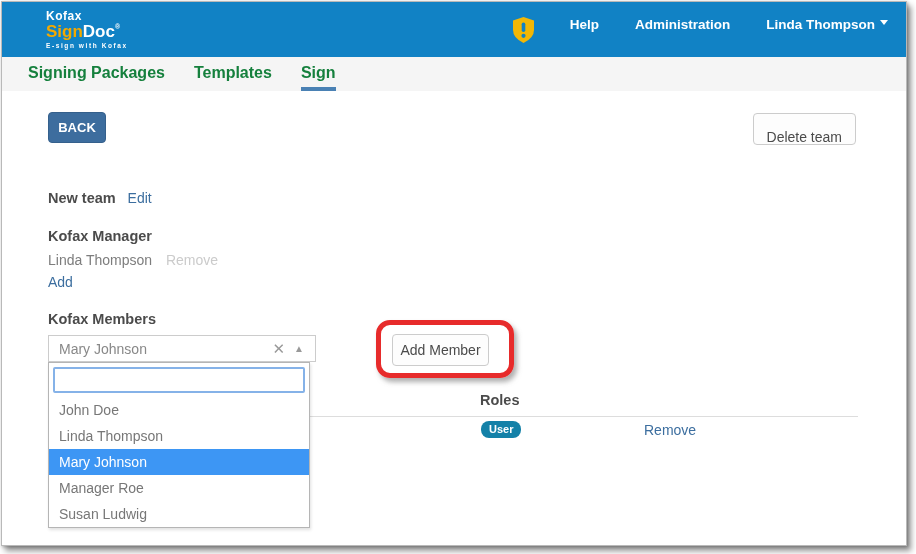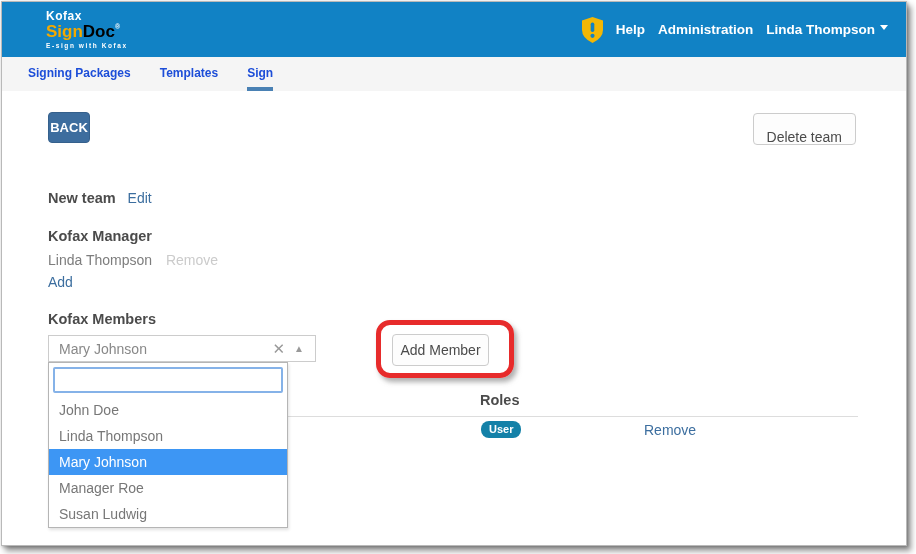--- a/index.html
+++ b/index.html
@@ -9,39 +9,39 @@
             background:#fff; border:1px solid #b9b9b9;
             box-shadow:4px 5px 6px rgba(0,0,0,0.42), 1px 1px 3px rgba(0,0,0,0.25); }
 
   
   .topbar { position:absolute; left:0; top:0; width:100%; height:55px;
             background:#1182c5; display:flex; align-items:center; }
   .logo { margin-left:44px; line-height:1; cursor:pointer; }
   .logo-line1 { color:#fff; font-weight:bold; font-size:12px; letter-spacing:0.5px; }
   .logo-line2 { font-size:17px; font-weight:bold; margin-top:1px; }
   .logo-sign { color:#f3a900; }
-  .logo-doc { color:#000000; }
+  .logo-doc { color:#ffffff; }
   .logo-reg { color:#fff; font-size:7px; vertical-align:top; }
   .logo-tagline { color:#fff; font-size:6.5px; letter-spacing:1.6px; margin-top:3px; font-weight:bold; }
-  .topbar-right { margin-left:auto; margin-right:18px; display:flex; align-items:center; gap:13px; }
+  .topbar-right { margin-left:auto; margin-right:18px; display:flex; gap:36px; }
   .shield { width:21px; height:26px; display:block; }
   .top-link { color:#fff; font-weight:bold; font-size:13.5px; cursor:pointer; }
   .user-menu { display:flex; align-items:flex-start; gap:5px; cursor:pointer; }
   .caret-down { width:0; height:0; border-left:4px solid transparent; border-right:4px solid transparent;
                 border-top:5px solid #fff; margin-top:3px; }
 
   
   .navbar { position:absolute; left:0; top:55px; width:100%; height:34px; background:#f5f5f5;
             display:flex; align-items:stretch; padding-left:26px; gap:29px; }
-  .tab { color:#1d4ed8; font-weight:bold; font-size:12px; display:flex; align-items:center;
+  .tab { color:#15803d; font-weight:bold; font-size:16px; display:flex; align-items:center;
          border-bottom:4px solid transparent; padding-top:2px; cursor:pointer; }
   .tab.active { border-bottom-color:#4a81b4; }
 
   
-  .btn-back { position:absolute; left:46px; top:110px; width:42px; height:31px;
+  .btn-back { position:absolute; left:46px; top:110px; width:58px; height:31px;
               background:#3d6d9e; color:#fff; font-weight:bold; font-size:13px;
               border:1px solid #35608c; border-radius:4px; cursor:pointer;
               font-family:"Liberation Sans", sans-serif; }
   .btn-plain { background:#fdfdfd; border:1px solid #ccc; border-radius:4px;
                color:#4b4b4b; font-size:14px; cursor:pointer;
                font-family:"Liberation Sans", sans-serif; }
   .btn-delete { position:absolute; right:50px; top:111px; height:29px; padding:15px 13px; }
 
   
   .row { position:absolute; left:46px; font-size:14px; white-space:nowrap; }
@@ -56,21 +56,21 @@
   .add-row { top:272px; }
   .h-members { top:309px; }
 
   
   .combo { position:absolute; left:46px; top:333px; width:268px; height:27px;
            background:#fff; border:1px solid #ccc; display:flex; align-items:center;
            cursor:pointer; z-index:6; }
   .combo-text { color:#888; font-size:14px; padding-left:10px; flex:1; }
   .combo-clear { color:#999; font-size:15px; padding:0 9px; cursor:pointer; }
   .combo-arrow { color:#999; font-size:10px; padding-right:11px; cursor:pointer; }
-  .dropdown { position:absolute; left:46px; top:360px; width:240px; background:#fff;
+  .dropdown { position:absolute; left:46px; top:360px; width:262px; background:#fff;
               border:1px solid #b5b5b5; z-index:5; box-shadow:1px 2px 3px rgba(0,0,0,0.12); }
   .dd-search-wrap { padding:4px; }
   .dd-search { width:100%; height:26px; border:2px solid #85b2e8; border-radius:2px;
                font-size:14px; padding:0 6px; outline:none; color:#555;
                font-family:"Liberation Sans", sans-serif; }
   .dd-list { list-style:none; }
   .dd-item { height:26px; line-height:26px; padding-left:10px; font-size:14px;
              color:#777; cursor:pointer; }
   .dd-item.selected { background:#3d96f4; color:#fff; }
 

